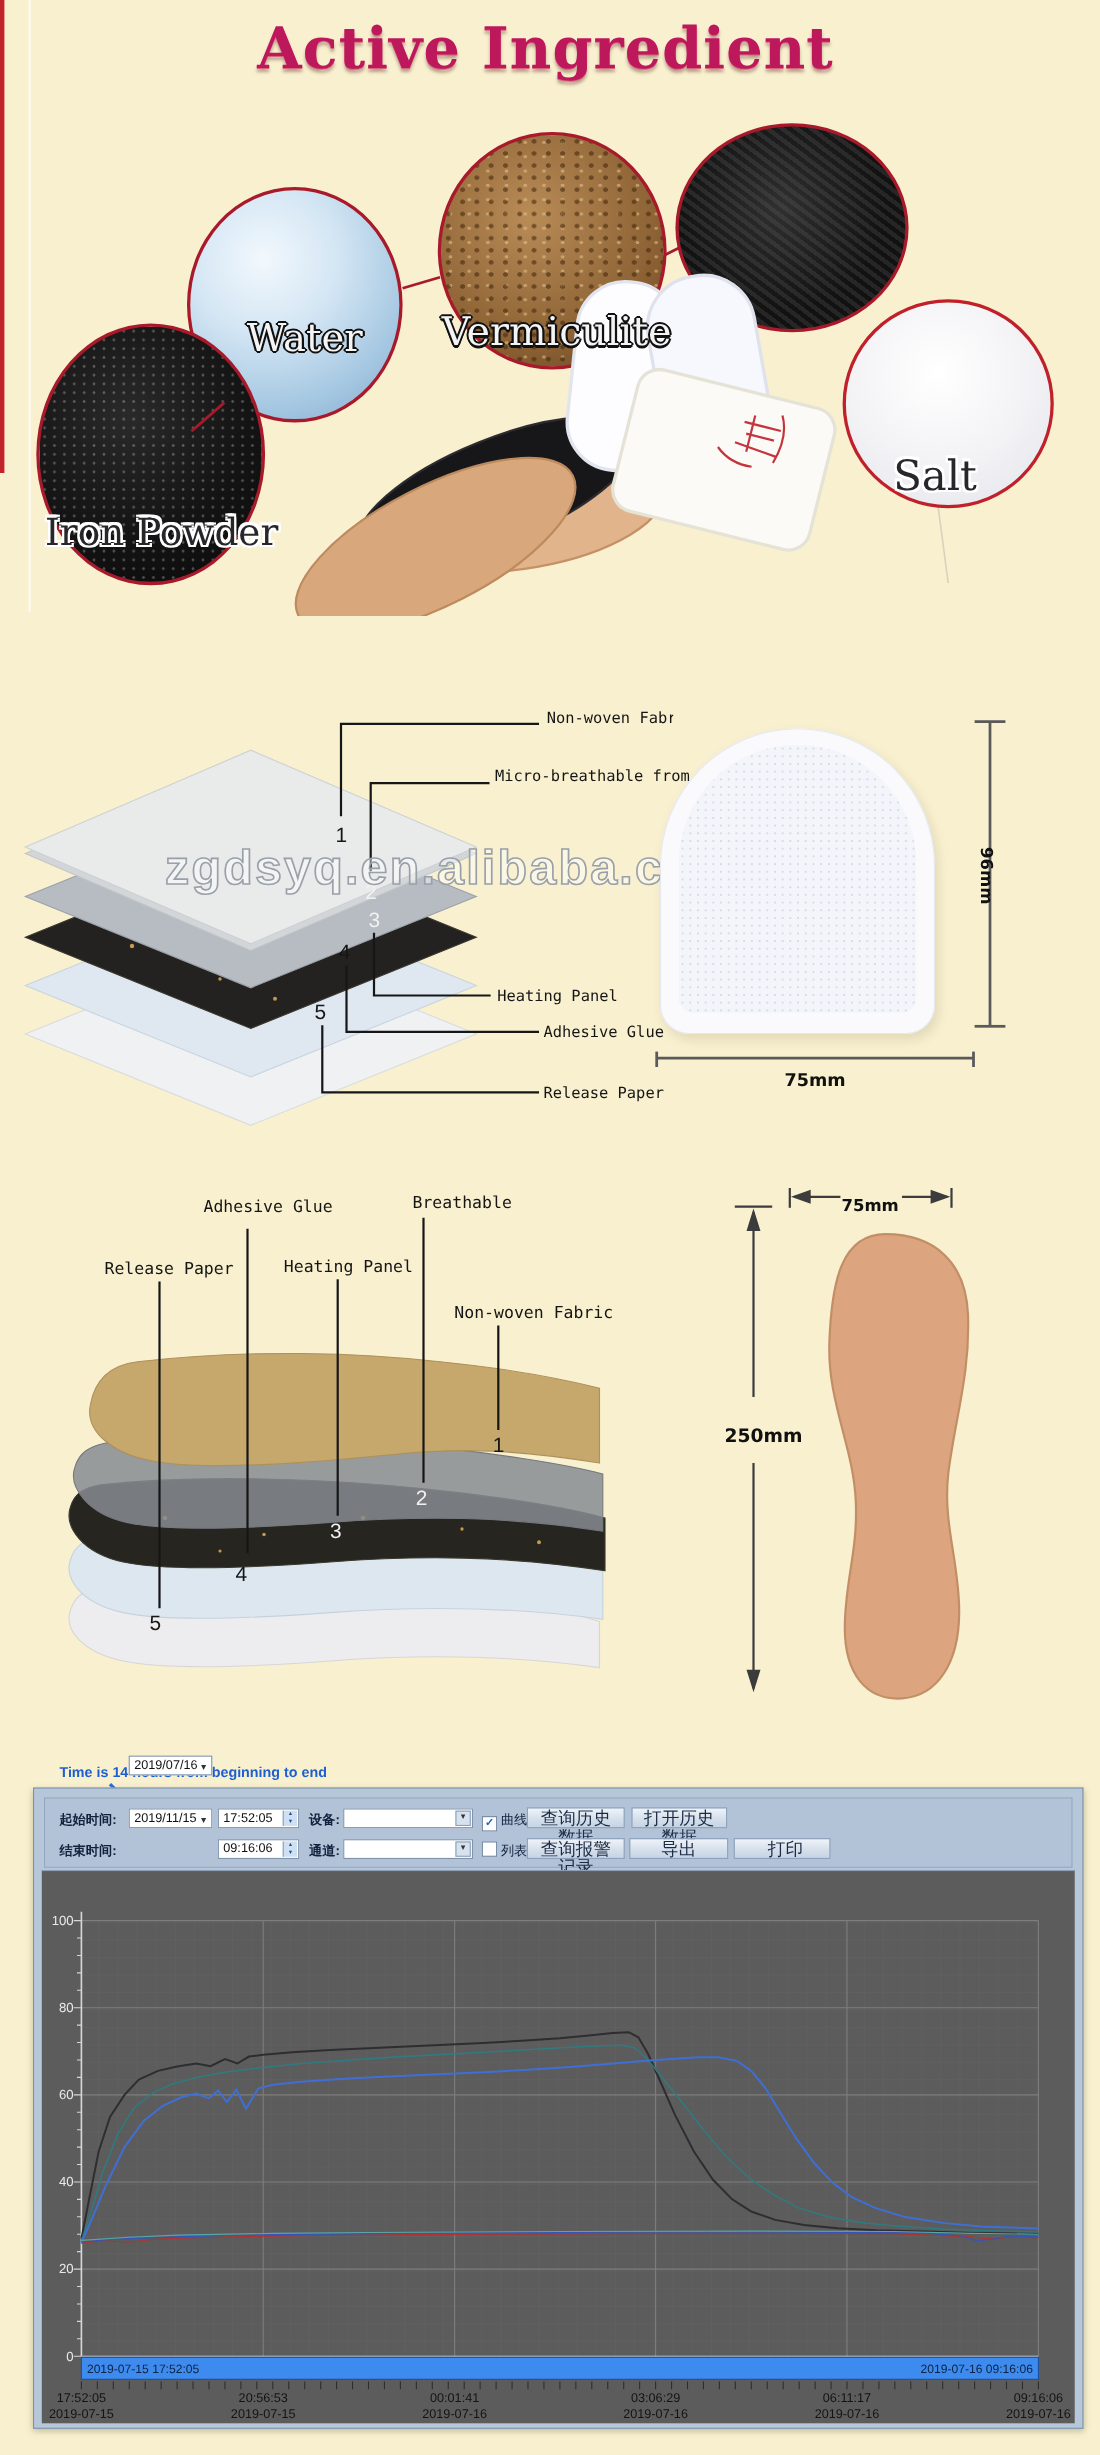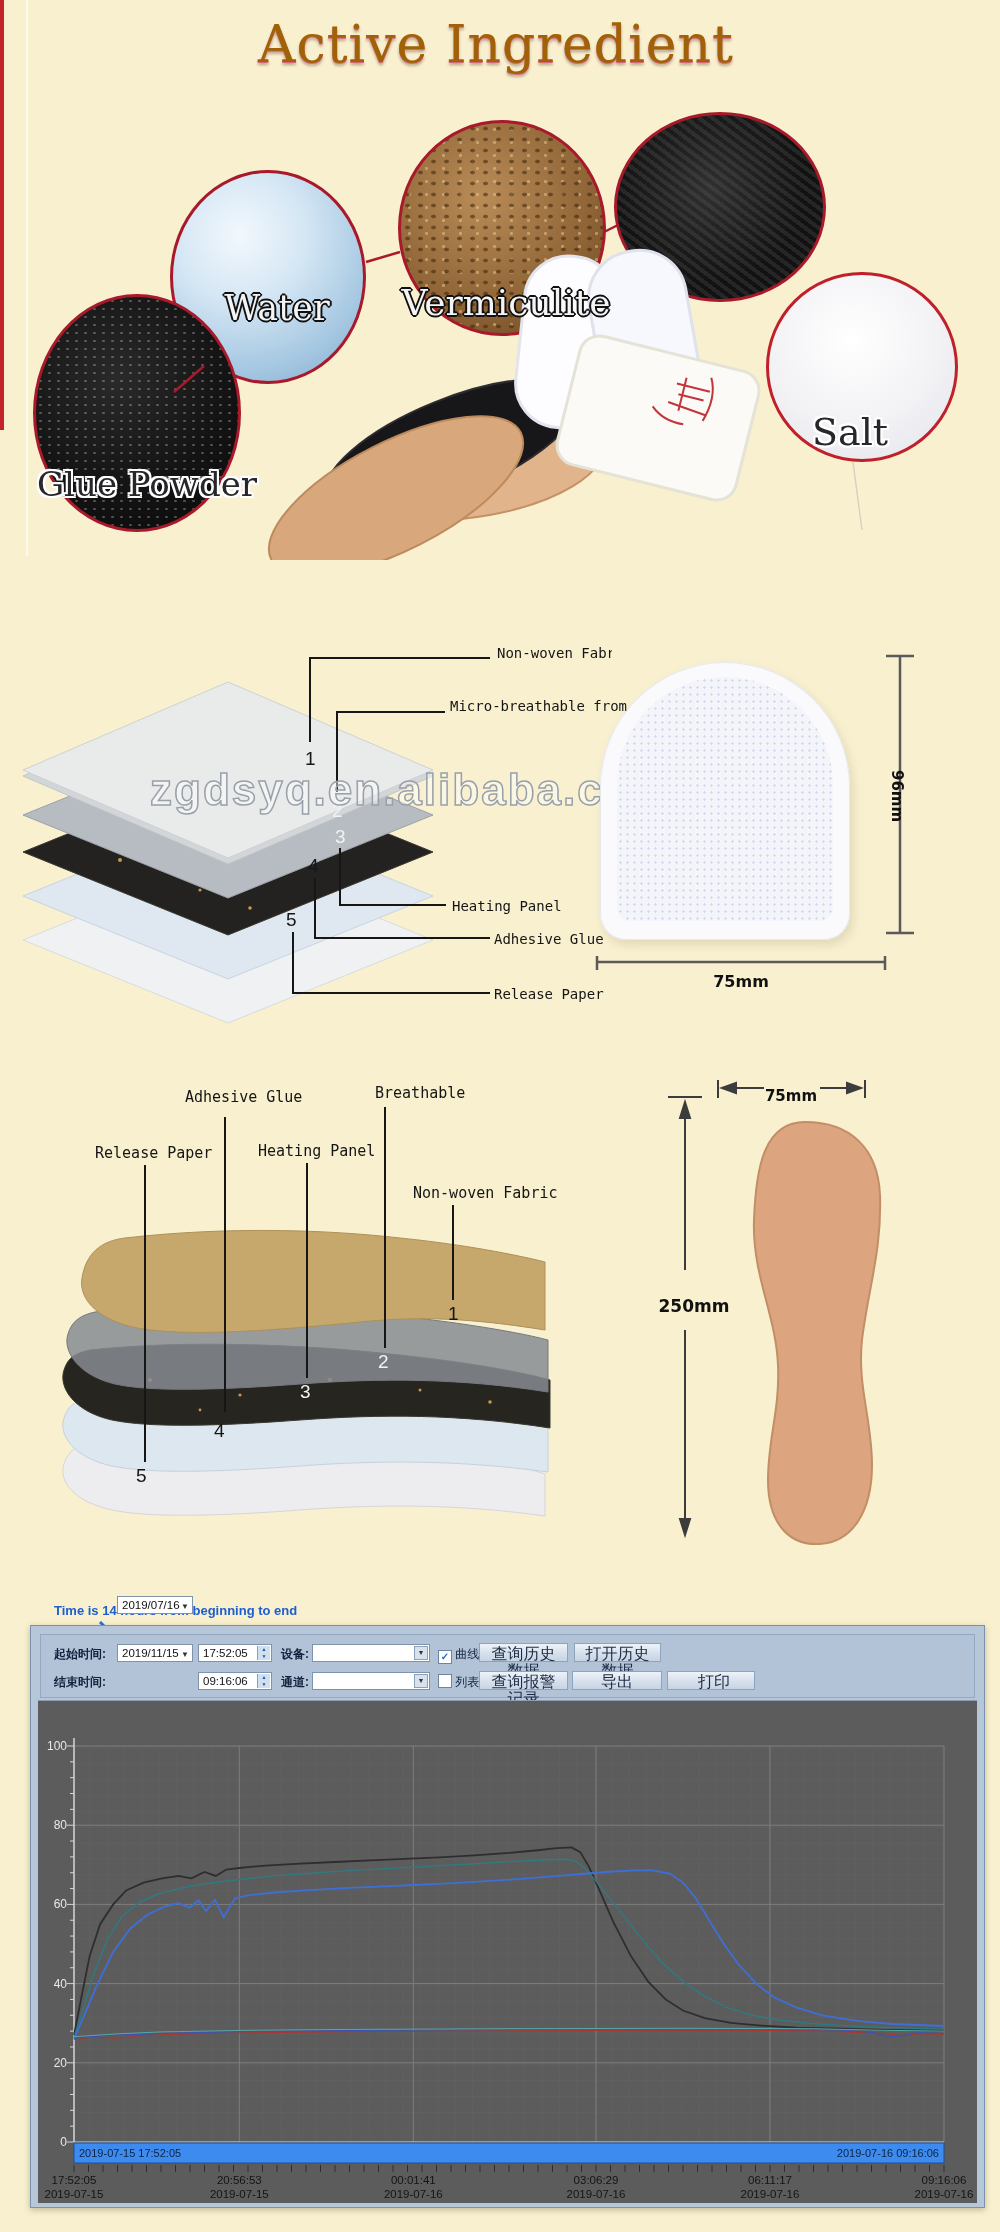--- a/index.html
+++ b/index.html
@@ -3,21 +3,21 @@
 <meta charset="utf-8">
 <style>
   html,body{margin:0;padding:0;}
   body{font-family:"Liberation Sans",sans-serif;}
   .page{position:relative;width:1000px;height:2232px;background:#f8f0cf;overflow:hidden;}
   .abs{position:absolute;}
 
   
   .red-strip{left:0;top:0;width:4px;height:430px;background:#c3242b;}
   .white-vline{left:26px;top:0;width:2px;height:556px;background:rgba(255,255,255,.65);}
-  .big-title{font-family:"DejaVu Serif",serif;font-weight:normal;color:#a16207;
+  .big-title{font-family:"DejaVu Serif",serif;font-weight:bold;color:#be185d;
     text-shadow:0 1px 0 #d4677a,0 3px 3px rgba(70,0,12,.35);letter-spacing:1px;white-space:nowrap;}
   .title-active{left:496px;top:14px;transform:translateX(-50%);font-size:52px;}
   .circle{border-radius:50%;border:3px solid #a81a2b;box-sizing:border-box;}
   .c-water{left:170px;top:170px;width:196px;height:214px;
     background:radial-gradient(circle at 35% 30%,#f2f8fd 0%,#d4e6f4 35%,#a6c8e2 70%,#7fa9cc 100%);}
   .c-verm{left:398px;top:120px;width:208px;height:216px;
     background-image:radial-gradient(rgba(62,36,10,.55) 2px,transparent 2.6px),
       radial-gradient(rgba(235,205,150,.5) 1.5px,transparent 2px),
       radial-gradient(circle at 40% 35%,#b98c57 0%,#8f6436 60%,#6a4621 100%);
     background-size:13px 11px,17px 13px,100% 100%;}
@@ -101,21 +101,21 @@
       <rect x="566" y="352" width="184" height="132" rx="20" transform="rotate(14 658 418)" fill="#fbfaf6" stroke="#e5e2d6" stroke-width="3"></rect>
       <g stroke="#c4343c" stroke-width="2" fill="none" transform="rotate(14 658 418)">
         <path d="M668,380 l34,0 M672,390 l26,0 M664,400 l40,4 M676,372 l0,34"></path>
         <path d="M650,408 q14,12 34,10 M700,366 q10,18 2,44"></path>
       </g>
     </g>
   </svg>
 
   <span class="abs ing-label lbl-light" style="left:277px;top:288px;font-size:35px;">Water</span>
   <span class="abs ing-label lbl-light" style="left:506px;top:282px;font-size:36px;">Vermiculite</span>
-  <span class="abs ing-label lbl-dark" style="left:147px;top:464px;font-size:34px;">Glue Powder</span>
+  <span class="abs ing-label lbl-dark" style="left:147px;top:464px;font-size:34px;">Iron Powder</span>
   <span class="abs ing-label lbl-dark" style="left:850px;top:410px;font-size:38px;">Salt</span>
 
   <svg class="abs" style="left:0;top:560px;" width="1000" height="520">
     <g stroke-width="1">
       <polygon points="23,380 228,297 433,380 228,463" fill="#f0f1f3" stroke="#d9dbdd"></polygon>
       <polygon points="23,336 228,253 433,336 228,419" fill="#dfe8f0" stroke="#c8d4de"></polygon>
       <polygon points="23,292 228,209 433,292 228,375" fill="#232220" stroke="#3a382f"></polygon>
       <g fill="#c59a4e">
         <circle cx="120" cy="300" r="2"></circle>
           <circle cx="200" cy="330" r="1.6"></circle>

